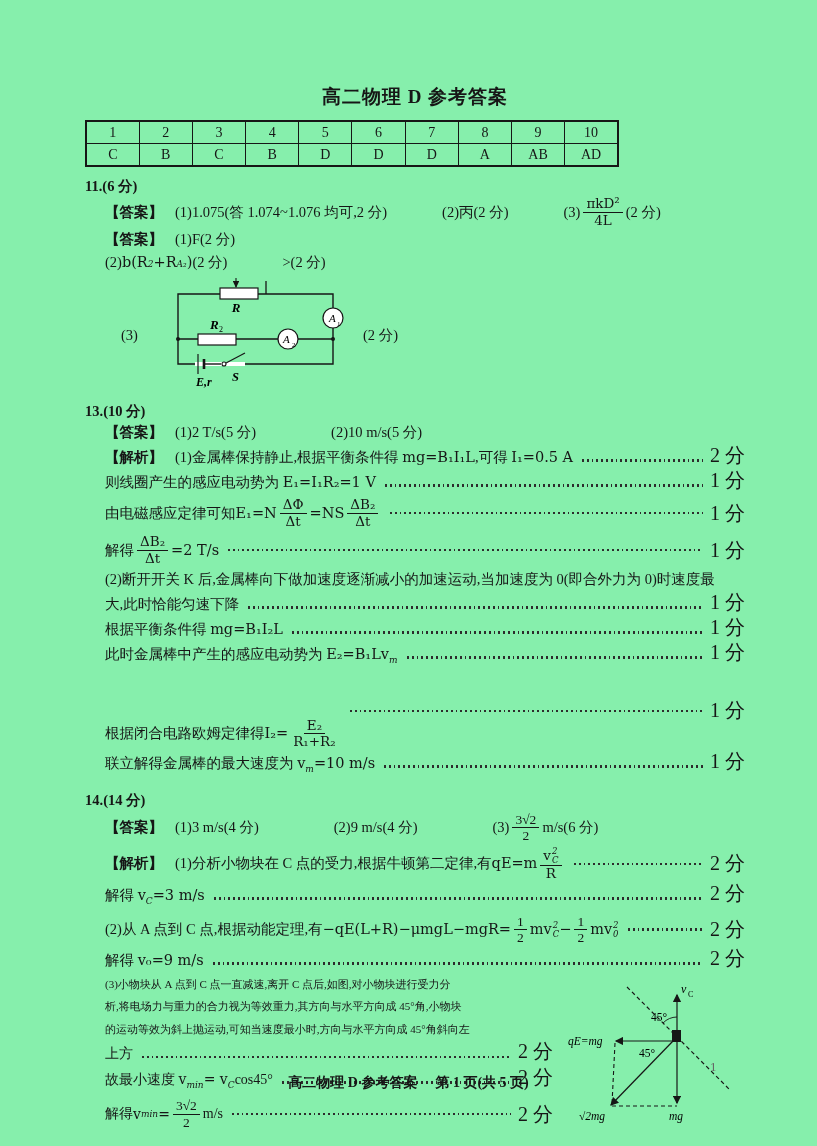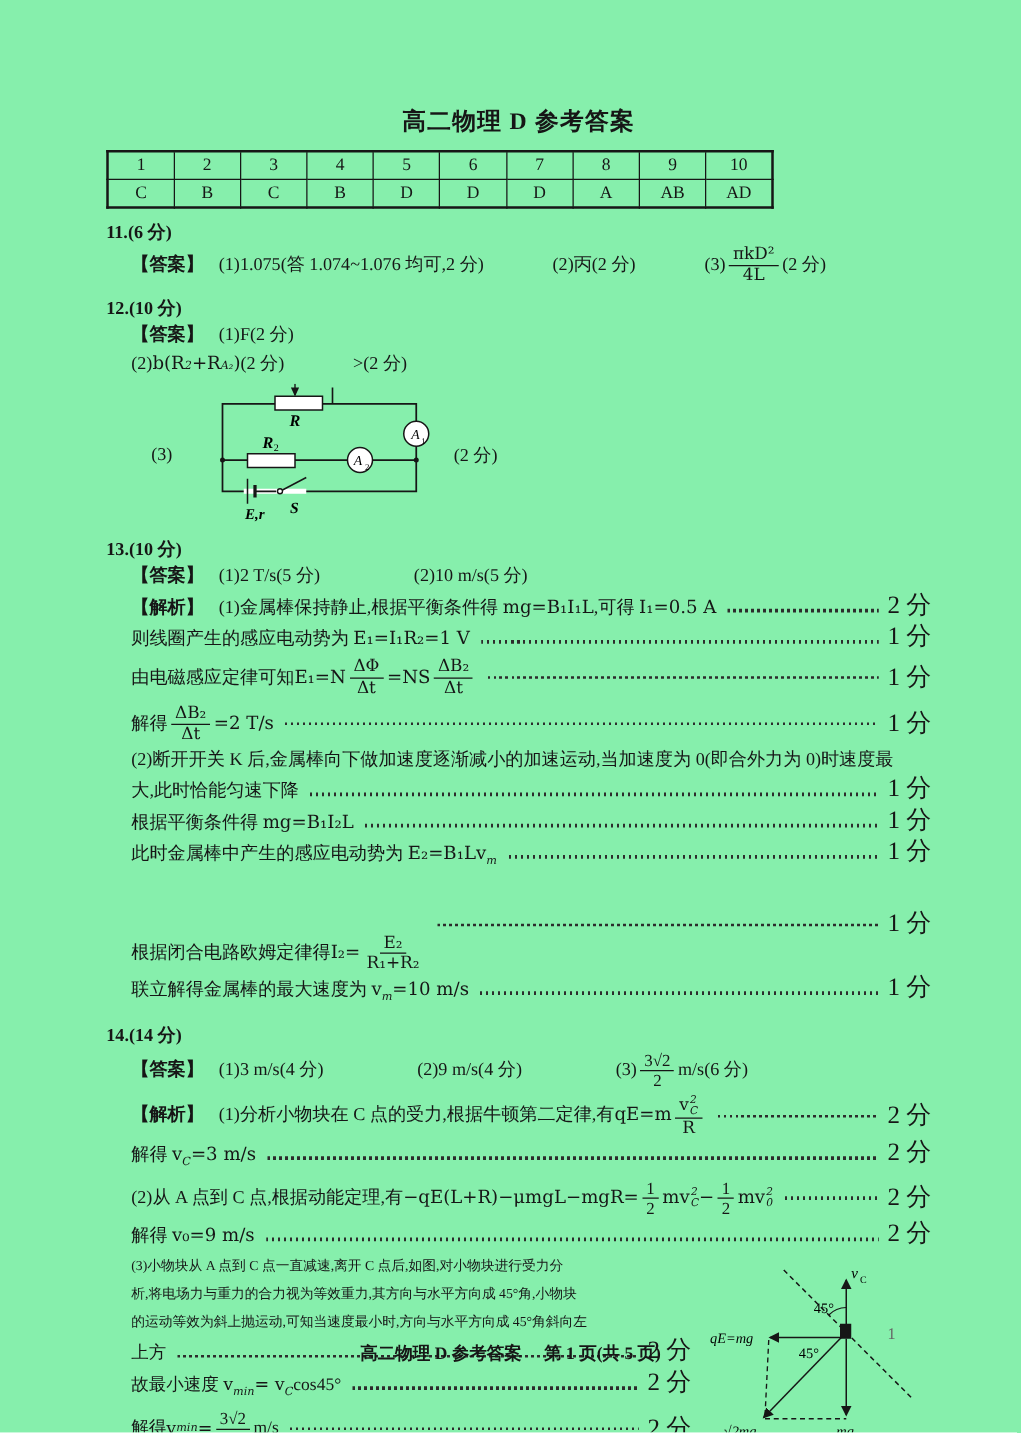--- a/index.html
+++ b/index.html
@@ -85,21 +85,20 @@
         <span class="gap55">
           <span>(3)</span></span>
         <span class="frac m">
           <span class="fn">πkD²</span>
           <span class="fd">4L</span>
         </span>
         <span>(2 分)</span>
       </div>
     </div>
 
-    <div class="qnum">12.(10 分)</div>
     <div class="sol">
       <div class="row">
         <span class="b">【答案】</span>
         <span class="gap12">(1)F(2 分)</span>
       </div>
       <div class="row">
         <span>(2)</span>
         <span class="m">b(R</span>
           <sub class="vs">2</sub>
         <span class="m">+R</span>

